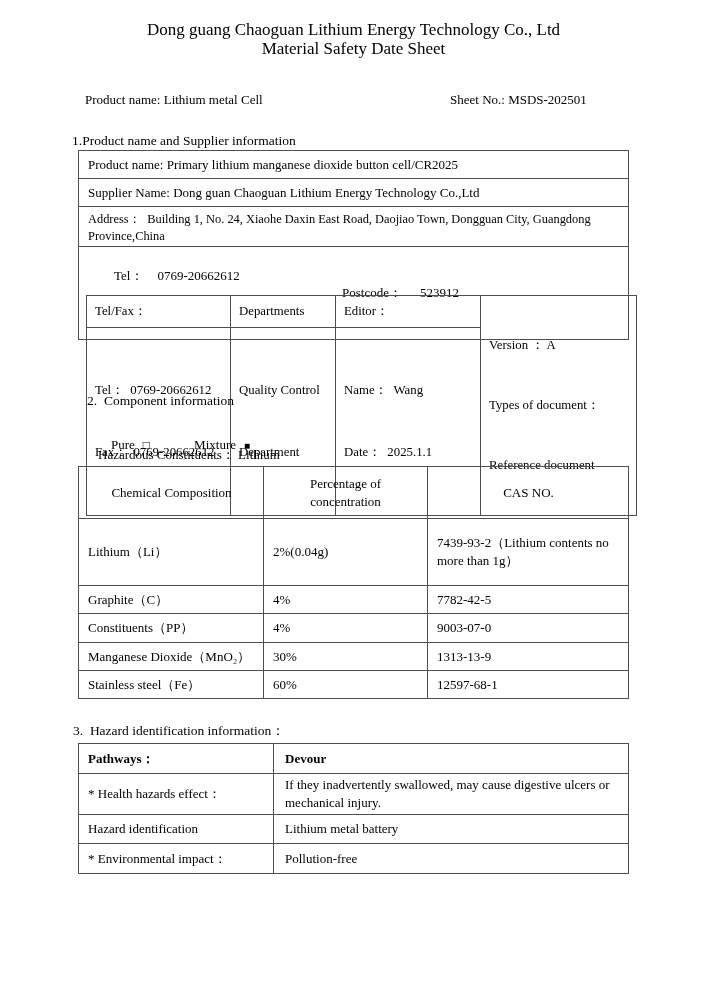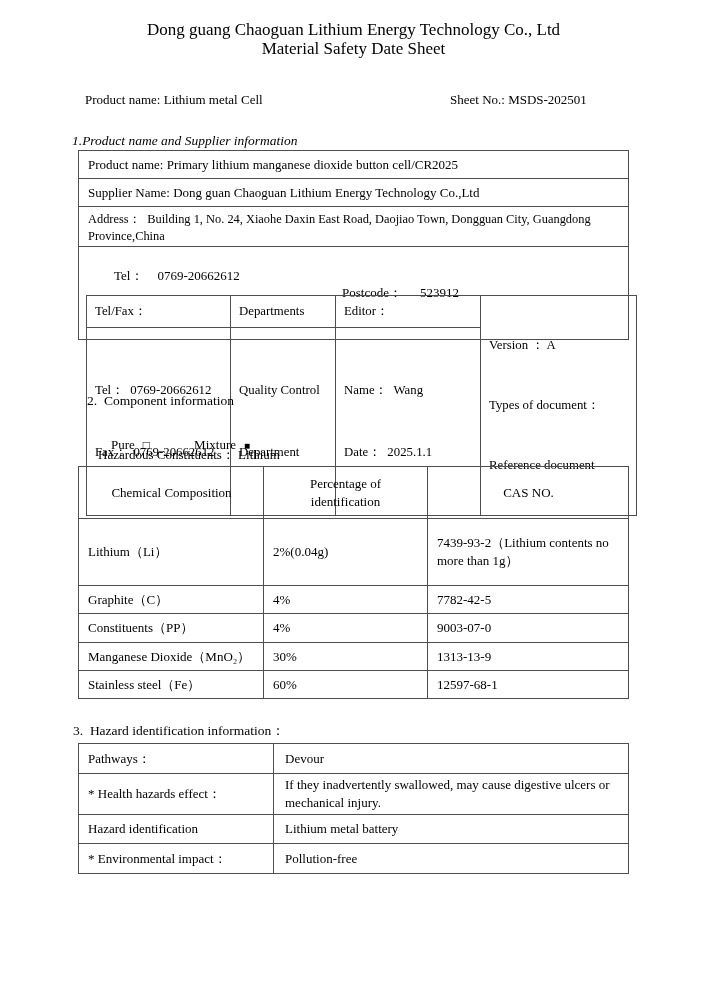--- a/index.html
+++ b/index.html
@@ -57,21 +57,21 @@
 <div class="page">
 
   <div class="doc-title">
     <div>Dong guang Chaoguan Lithium Energy Technology Co., Ltd</div>
     <div>Material Safety Date Sheet</div>
   </div>
 
   <span class="abs" style="left:85px; top:91px;">Product name: Lithium metal Cell</span>
   <span class="abs" style="left:450px; top:91px;">Sheet No.: MSDS-202501</span>
 
-  <span class="abs sec-heading" style="left:72px; top:132px;font-style:italic;">1.Product name and Supplier information</span>
+  <span class="abs sec-heading" style="left:72px; top:132px;">1.Product name and Supplier information</span>
 
   <table class="t-supplier">
     <colgroup>
         <col style="width:550px;">
       </colgroup>
     <tbody>
         <tr style="height:28px;">
       <td>Product name: Primary lithium manganese dioxide button cell/CR2025</td>
     </tr>
     <tr style="height:28px;">
@@ -135,21 +135,21 @@
 
   <table class="t-comp">
     <colgroup>
       <col style="width:185px;">
         <col style="width:164px;">
         <col style="width:201px;">
     </colgroup>
     <tbody>
         <tr style="height:52px;">
       <td class="hd">Chemical Composition</td>
-      <td class="hd" style="padding:0 30px;">Percentage of identification</td>
+      <td class="hd" style="padding:0 30px;">Percentage of concentration</td>
       <td class="hd">CAS NO.</td>
     </tr>
     <tr style="height:67px;">
       <td>Lithium（Li）</td>
       <td>2%(0.04g)</td>
       <td>7439-93-2（Lithium contents no more than 1g）</td>
     </tr>
     <tr style="height:28px;">
       <td>Graphite（C）</td>
       <td>4%</td>
@@ -174,21 +174,21 @@
     </table>
 
   <span class="abs sec-heading" style="left:73px; top:722px;">3.  Hazard identification information：</span>
 
   <table class="t-hazard">
     <colgroup>
       <col style="width:195px;">
         <col style="width:355px;">
     </colgroup>
     <tbody>
-        <tr style="height:30px;">
+        <tr style="height:30px;font-weight:bold;">
       <td>Pathways：</td>
       <td class="val">Devour</td>
     </tr>
     <tr style="height:41px;">
       <td>* Health hazards effect：</td>
       <td class="val">If they inadvertently swallowed, may cause digestive ulcers or mechanical injury.</td>
     </tr>
     <tr style="height:29px;">
       <td>Hazard identification</td>
       <td class="val">Lithium metal battery</td>

